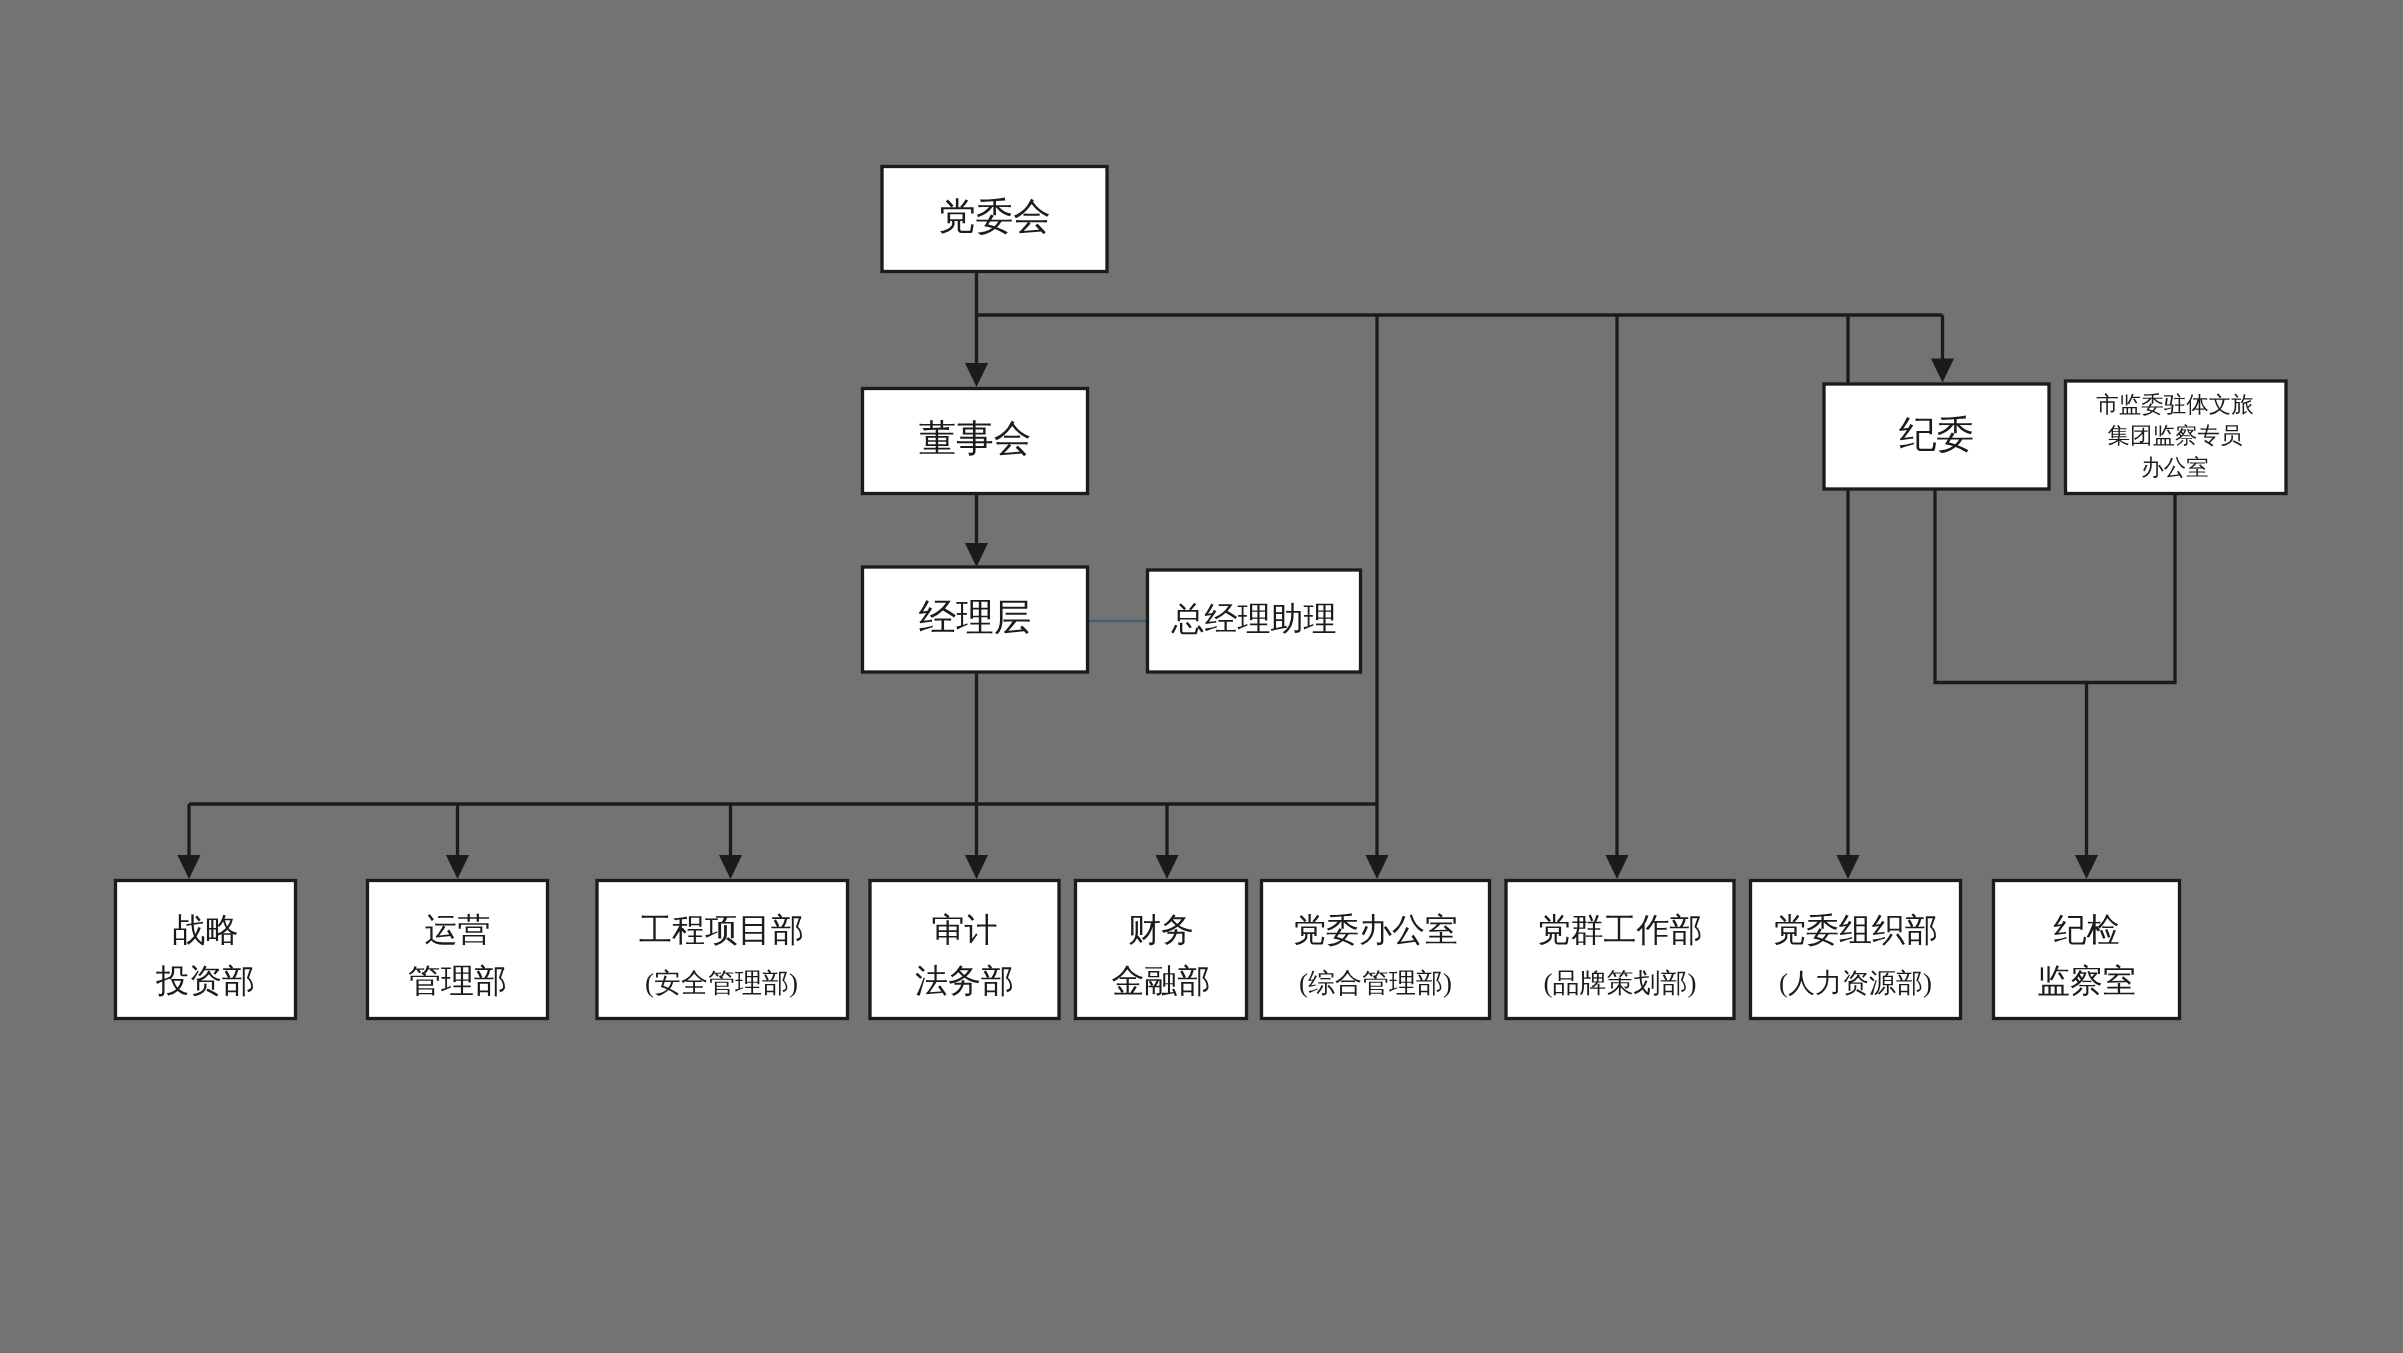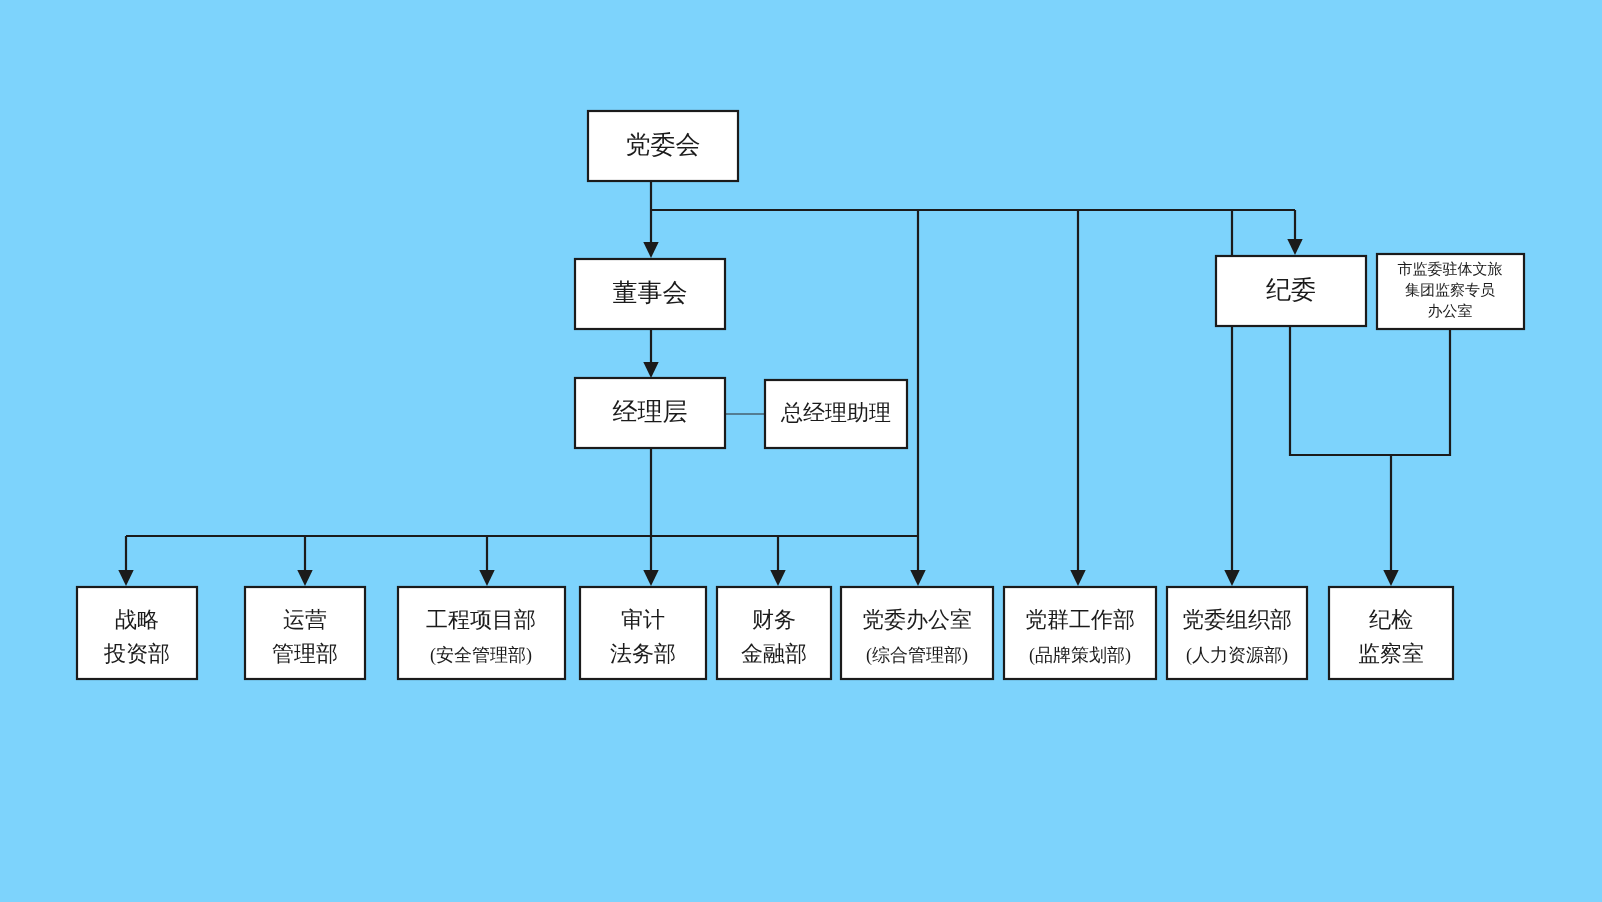--- a/index.html
+++ b/index.html
@@ -8,21 +8,21 @@
     padding: 0;
     background: #ffffff;
   }
   body {
     font-family: "Liberation Serif", "DejaVu Serif", serif;
   }
   #chart-root {
     position: relative;
     width: 1602px;
     height: 902px;
-    background: #7dd3fc;
+    background: #737373;
     overflow: hidden;
     text-align: right;
   }
   #org-svg {
     position: absolute;
     left: 0;
     top: 0;
     width: 1602px;
     height: 902px;
   }

